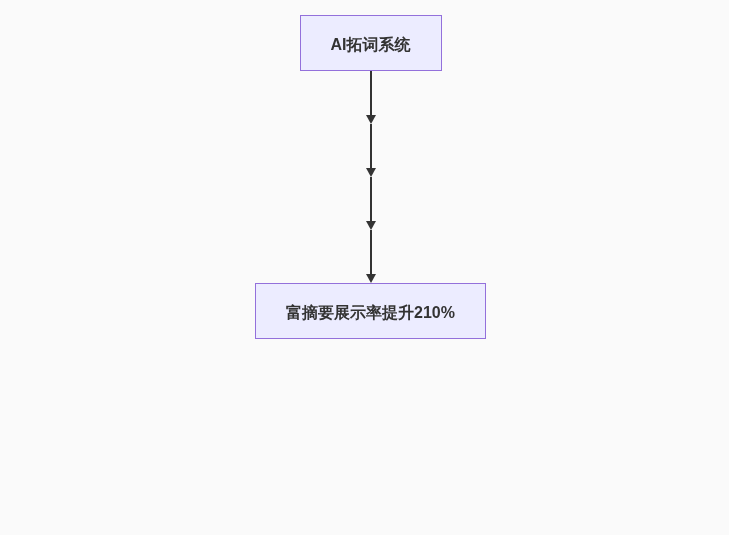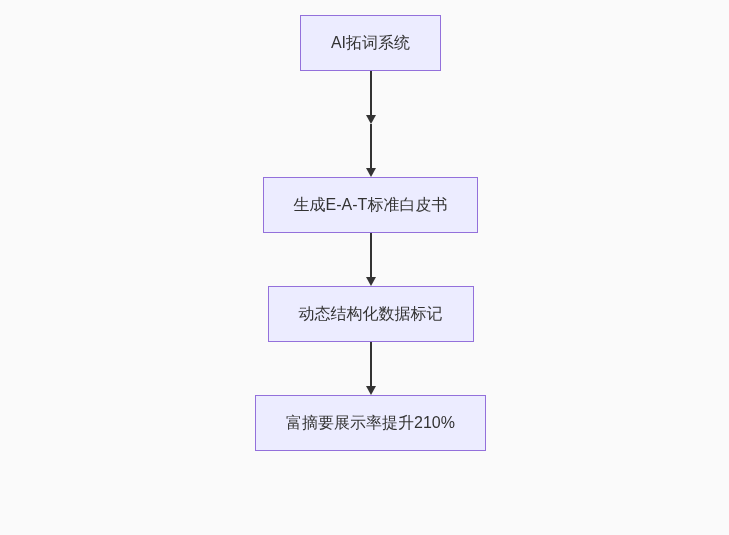--- a/index.html
+++ b/index.html
@@ -21,27 +21,28 @@
   .flow {
     display: flex;
     flex-direction: column;
     align-items: center;
     padding-top: 15px;
     transform: translateX(6px);
   }
   .node {
     box-sizing: border-box;
     height: 56px;
-    padding: 8px 30px;
+    padding: 16px 30px;
     background: var(--node-fill, #ECECFF);
     border: 1px solid var(--node-border, #9370DB);
     display: flex;
-    align-items: center;
+    align-items: flex-end;
     justify-content: center;
     flex: 0 0 auto;
+    font-weight: bold;
   }
   .node-label {
     font-size: 16px;
     color: var(--text-color, #333333);
     white-space: nowrap;
     line-height: 1.2;
   }
   .arrow {
     height: 53px;
     display: flex;
@@ -76,32 +77,26 @@
     <div class="arrow-line"></div>
     <div class="arrow-head"></div>
   </div>
 
 
   <div class="arrow">
     <div class="arrow-line"></div>
     <div class="arrow-head"></div>
   </div>
 
-  <div class="node">
-    <span class="node-label">生成E-A-T标准白皮书</span>
-  </div>
 
   <div class="arrow">
     <div class="arrow-line"></div>
     <div class="arrow-head"></div>
   </div>
 
-  <div class="node">
-    <span class="node-label">动态结构化数据标记</span>
-  </div>
 
   <div class="arrow">
     <div class="arrow-line"></div>
     <div class="arrow-head"></div>
   </div>
 
   <div class="node">
     <span class="node-label">富摘要展示率提升210%</span>
   </div>
 </div>

